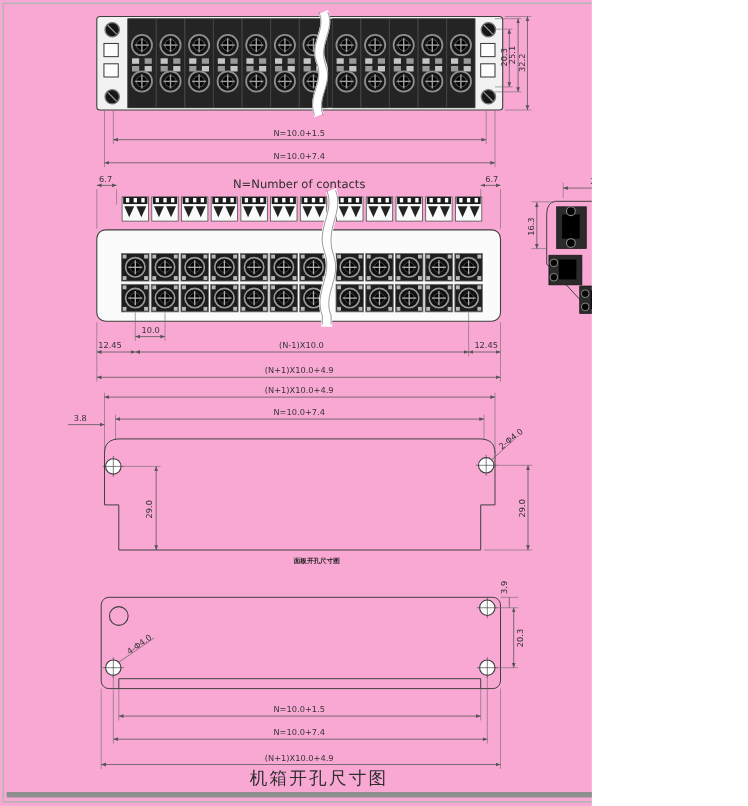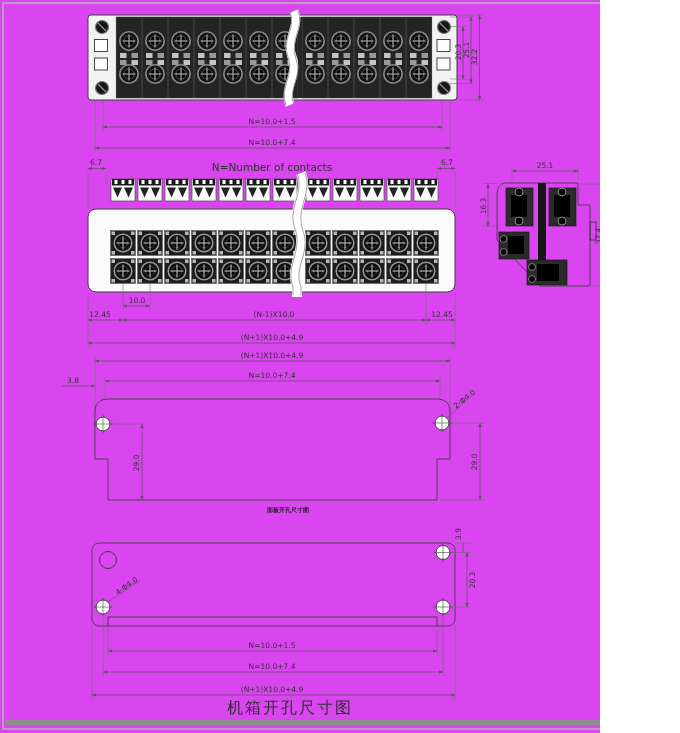--- a/index.html
+++ b/index.html
@@ -1,16 +1,16 @@
 <!DOCTYPE html>
 <html><head>
 <meta charset="utf-8">
 <style>
   html,body{margin:0;padding:0;background:#ffffff;}
-  .frame{width:600px;height:733px;position:relative;background:#d946ef;overflow:hidden;
+  .frame{width:538px;height:733px;position:relative;background:#f9a8d4;overflow:hidden;
          font-family:"DejaVu Sans",sans-serif;}
   svg{display:block;}
   .ln{stroke:#3f3f3f;fill:none;stroke-width:0.9;}
   .ext{stroke:#6a6a6a;fill:none;stroke-width:0.55;}
   .dim{stroke:#555555;fill:none;stroke-width:0.7;}
   .lead{stroke:#555555;fill:none;stroke-width:0.6;}
   text{font-family:"DejaVu Sans",sans-serif;fill:#333333;text-anchor:middle;}
   .t{font-size:7.5px;}
   .tn{font-size:10.5px;fill:#2e2e2e;}
   .tiny{font-size:6px;font-weight:bold;fill:#1c1c1c;}

